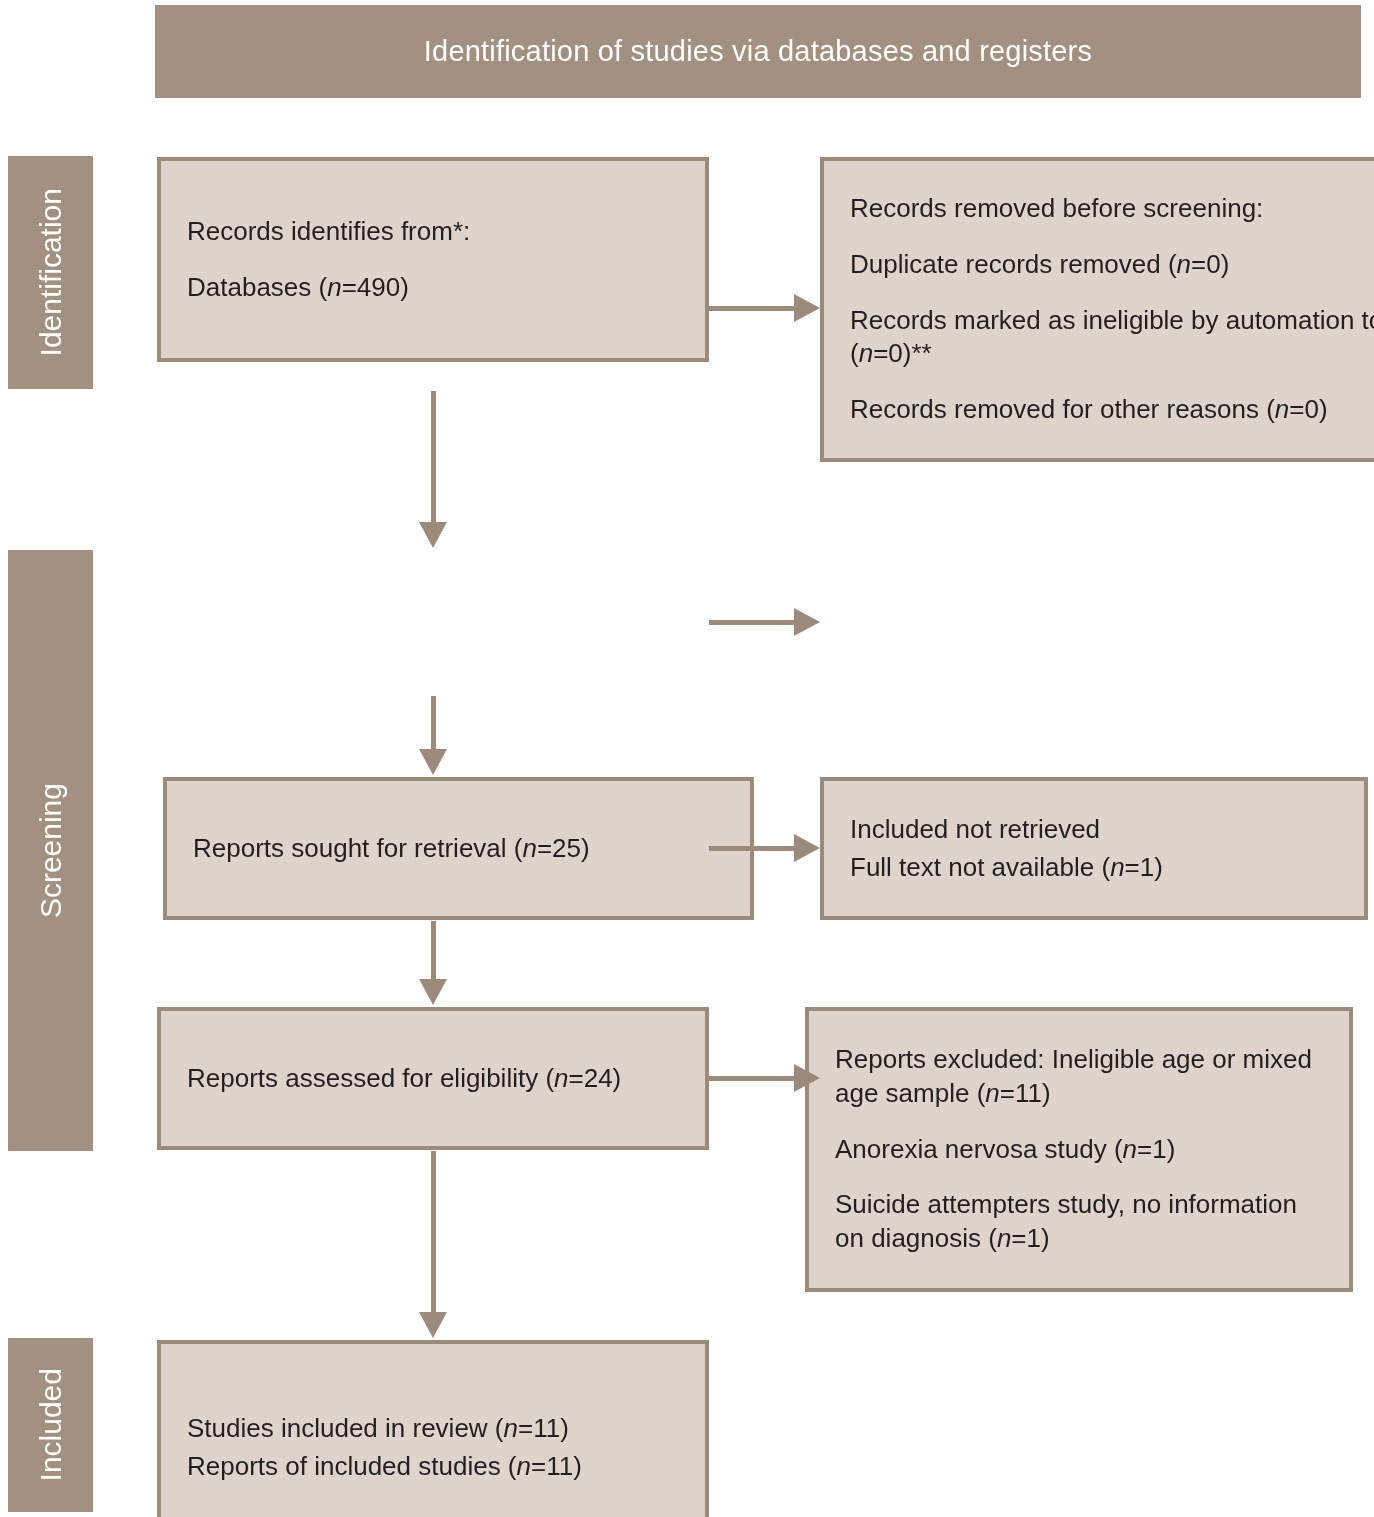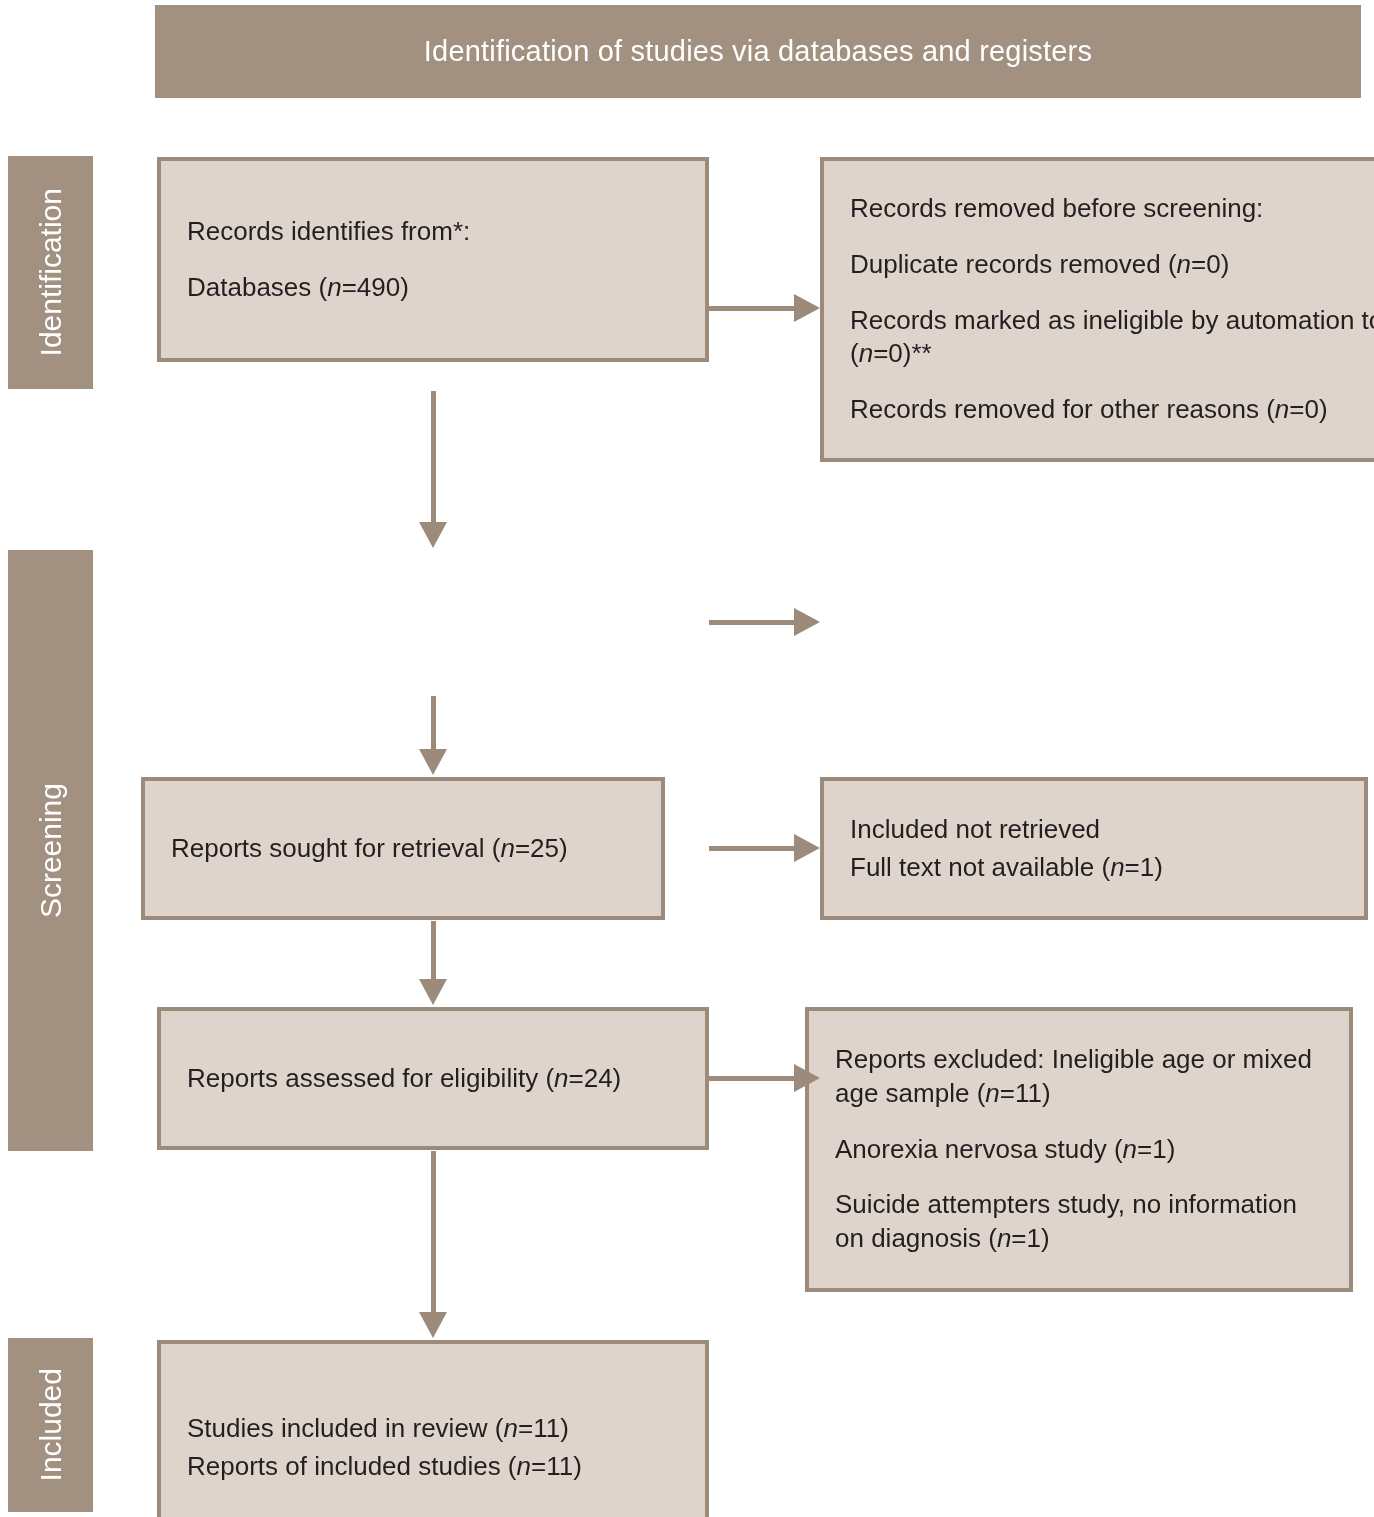--- a/index.html
+++ b/index.html
@@ -100,21 +100,21 @@
   <div class="stage" id="stage-included">
     <span class="stage-label">Included</span>
   </div>
 
   <div class="box" style="left:157px;top:157px;width:552px;height:205px">
       <p>Records identifies from*:</p>
       <p>Databases (<i>n</i>=490)</p>
     </div>
 
 
-  <div class="box" style="left:141px;top:777px;width:524px;height:143px">
+  <div class="box" style="left:163px;top:777px;width:591px;height:143px">
       <p>Reports sought for retrieval (<i>n</i>=25)</p>
     </div>
 
   <div class="box" style="left:157px;top:1007px;width:552px;height:143px">
       <p>Reports assessed for eligibility (<i>n</i>=24)</p>
     </div>
 
   <div class="box tight" style="left:157px;top:1340px;width:552px;height:216px">
       <p>Studies included in review (<i>n</i>=11)</p>
       <p>Reports of included studies (<i>n</i>=11)</p>

